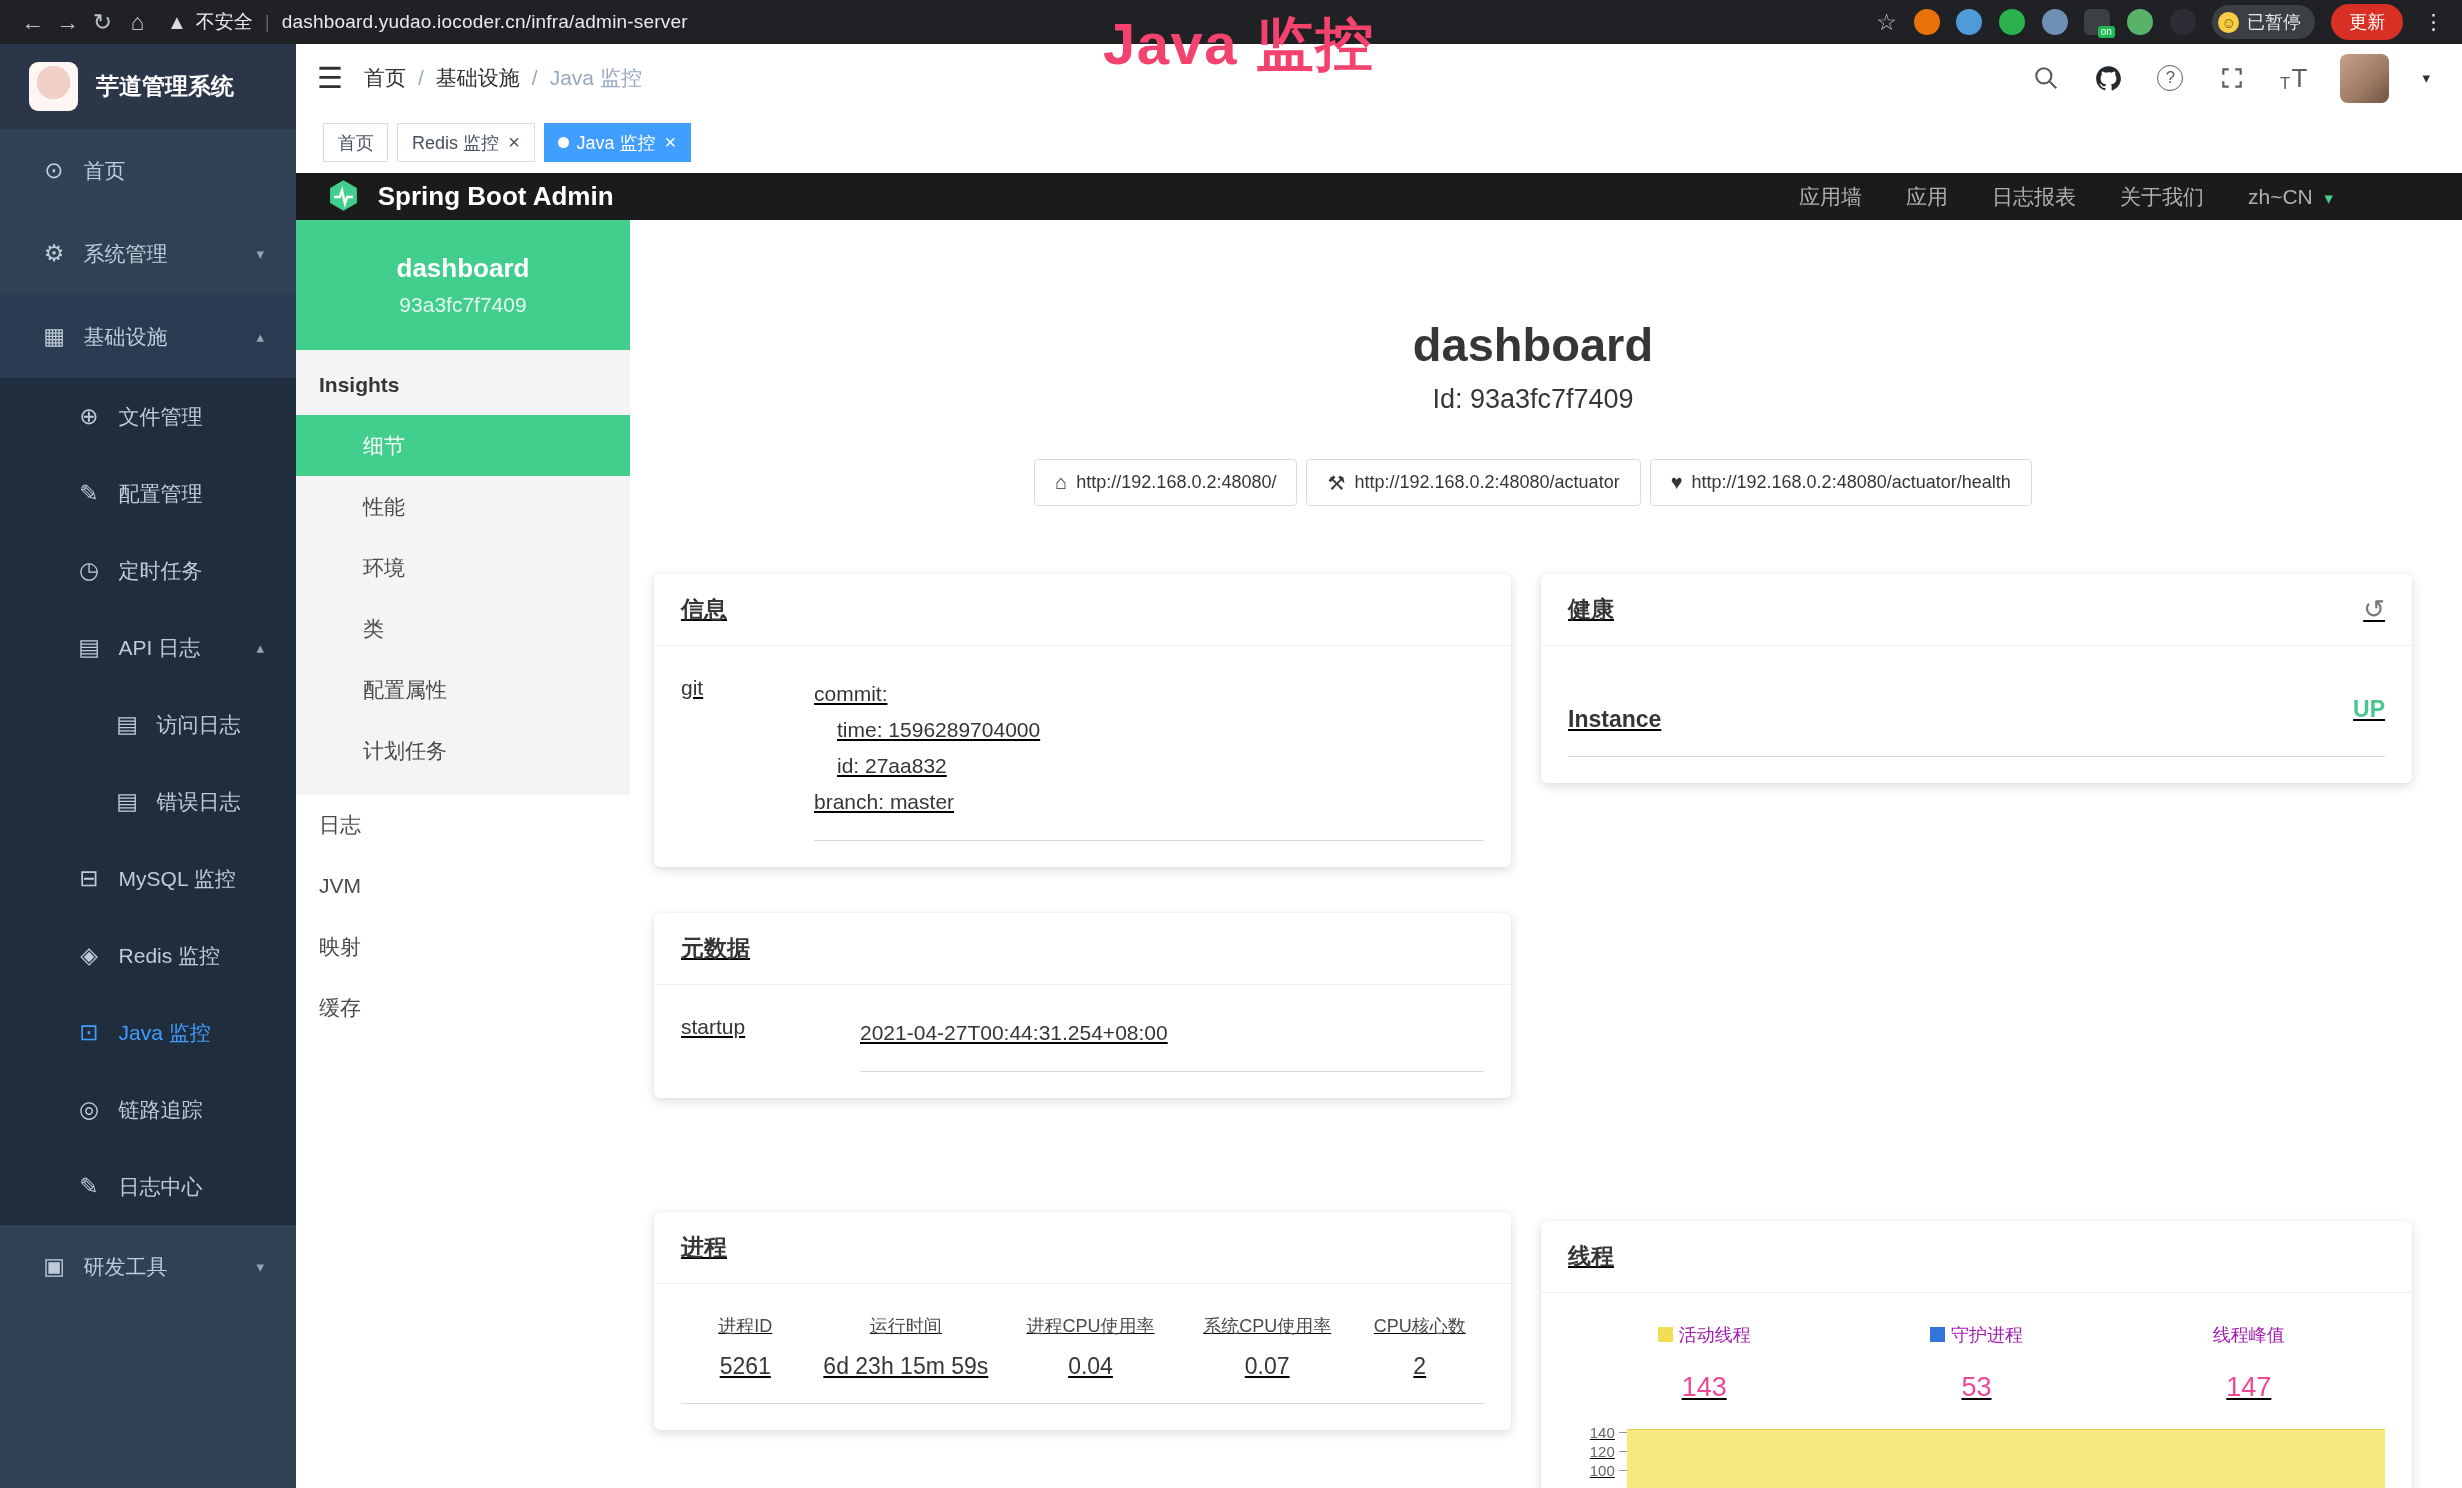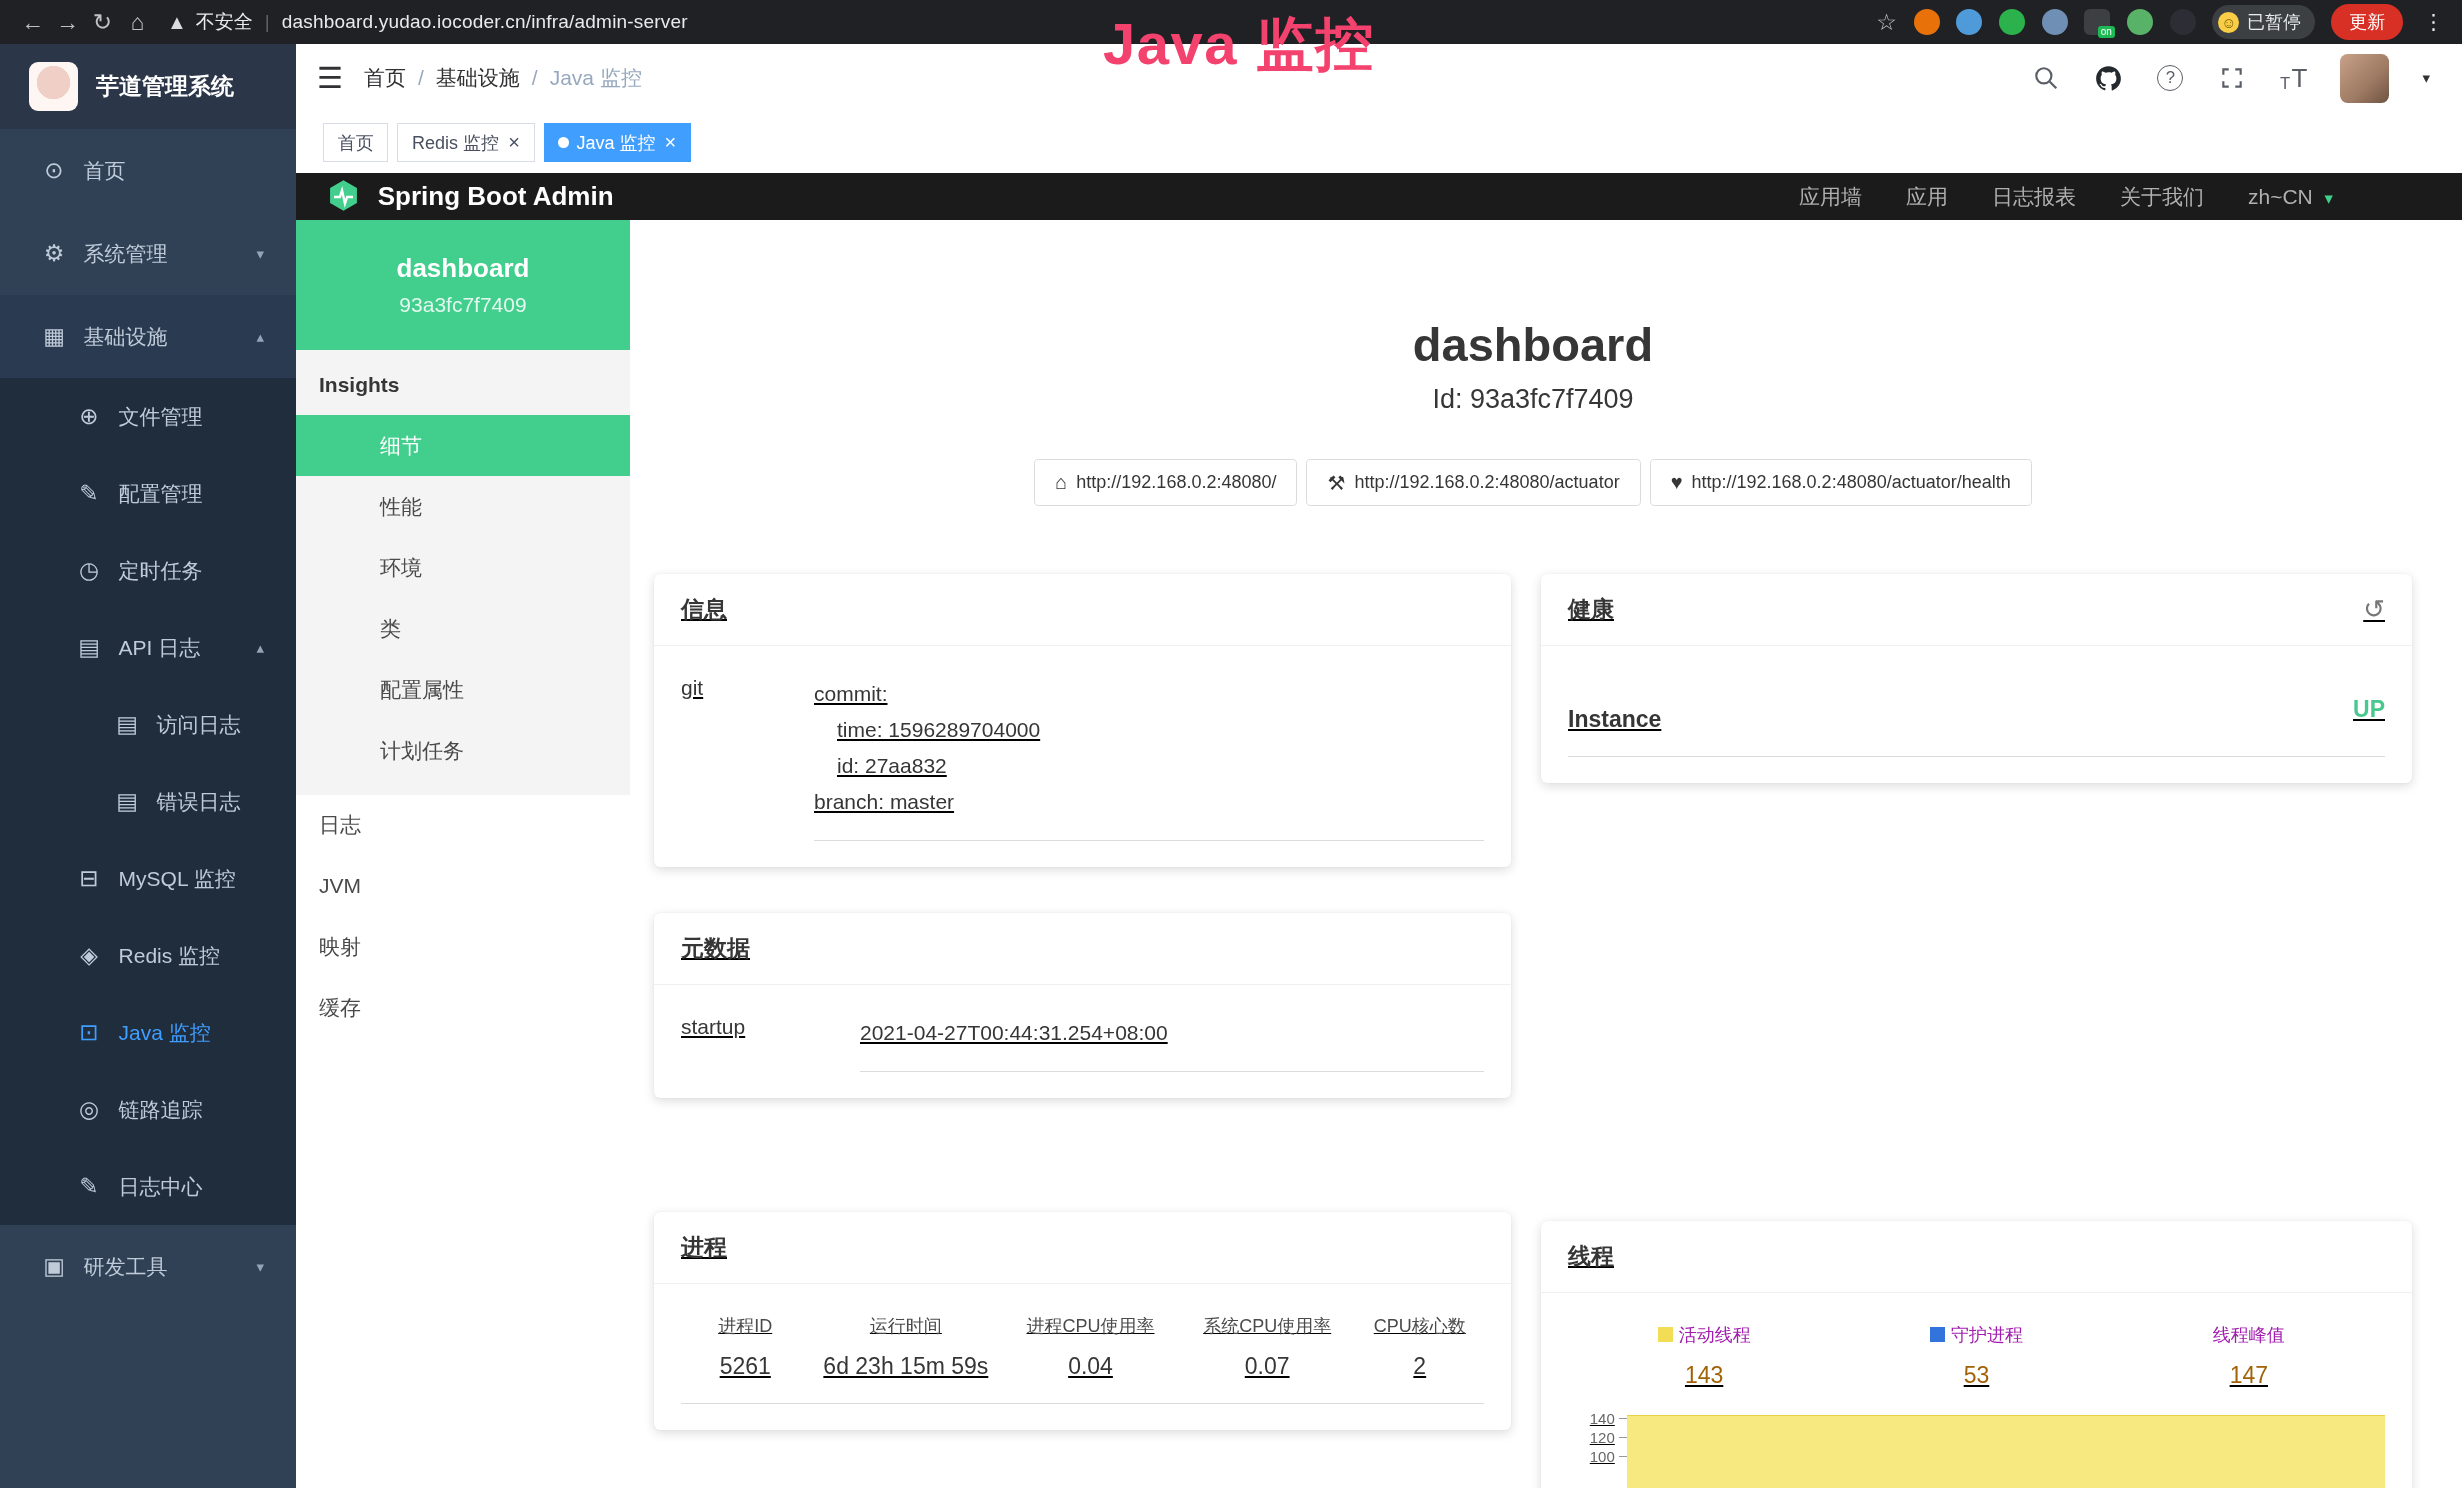--- a/index.html
+++ b/index.html
@@ -81,21 +81,21 @@
   .sba-nav-item { cursor:pointer; }
   .lang-caret { color:#42cf8e; font-size:16.7px; margin-left:6px; }
 
   .sba-body { flex:1; display:flex; min-height:0; overflow:hidden; }
   .sba-side { width:334px; flex-shrink:0; background:#fff; }
   .instance-block { height:130px; background:#42cf8e; color:#fff; display:flex; flex-direction:column; align-items:center; justify-content:center; gap:9px; cursor:pointer; }
   .instance-name { font-size:26px; font-weight:bold; }
   .instance-id { font-size:21px; color:rgba(255,255,255,.85); }
   .insights { background:#f4f4f4; padding-bottom:13.7px; }
   .insights-title { padding:23px 0 18px 23px; font-size:21px; font-weight:bold; color:#363636; }
-  .sba-item { height:61px; display:flex; align-items:center; font-size:21px; color:#4a4a4a; padding-left:84px; cursor:pointer; }
+  .sba-item { height:61px; display:flex; align-items:center; font-size:21px; color:#4a4a4a; padding-left:67px; cursor:pointer; }
   .sba-item.top { padding-left:23px; }
   .sba-item.active { background:#42cf8e; color:#fff; }
 
   .sba-content { flex:1; min-width:0; padding:0 50px 0 24px; overflow:hidden; }
   .hero-title { margin-top:97px; text-align:center; font-size:47px; font-weight:bold; color:#363636; }
   .hero-sub { margin-top:12px; text-align:center; font-size:27px; color:#363636; }
   .links { display:flex; justify-content:center; gap:9px; margin-top:44px; }
   .link-btn { display:inline-flex; align-items:center; gap:9px; border:0.8px solid #dbdbdb; border-radius:4.6px; background:#fff; padding:10.6px 20px; font-size:18px; color:#363636; cursor:pointer; }
   .link-ic { font-size:20px; }
 
@@ -122,21 +122,21 @@
   .pc1 { flex:.8; } .pc2 { flex:1.2; } .pc3 { flex:1.1; } .pc4 { flex:1.1; } .pc5 { flex:.8; }
   .proc-h { font-size:18px; color:#4a4a4a; }
   .proc-v { font-size:23px; color:#363636; margin-top:15px; }
 
   .legend-row { display:flex; }
   .leg-col { flex:1; text-align:center; }
   .leg-label { font-size:18px; color:#a21caf; display:inline-flex; align-items:center; gap:6px; }
   .sq { width:15px; height:15px; display:inline-block; }
   .sq-yellow { background:#f2de54; }
   .sq-blue { background:#3273dc; }
-  .leg-v { font-size:23px; color:#a16207; margin-top:15px; }
+  .leg-v { font-size:27px; color:#ec4899; margin-top:25px; }
 
   .chart { display:flex; margin-top:20px; height:106px; overflow:hidden; }
   .axis { width:59px; flex-shrink:0; }
   .tick { height:19px; display:flex; align-items:center; justify-content:flex-end; gap:4.6px; font-size:15px; color:#666; }
   .tick::after { content:""; width:7.6px; height:1.5px; background:#999; }
   .plot { flex:1; position:relative; }
   .area-yellow { position:absolute; left:0; right:0; top:6px; bottom:-7.6px; background:#f7e87f; border-top:1.5px solid #e8d24a; }
 
   .annotation { position:absolute; left:1103px; top:6px; z-index:99; font-size:58px; font-weight:bold; color:#f4426e; letter-spacing:1.5px; }
 </style>

